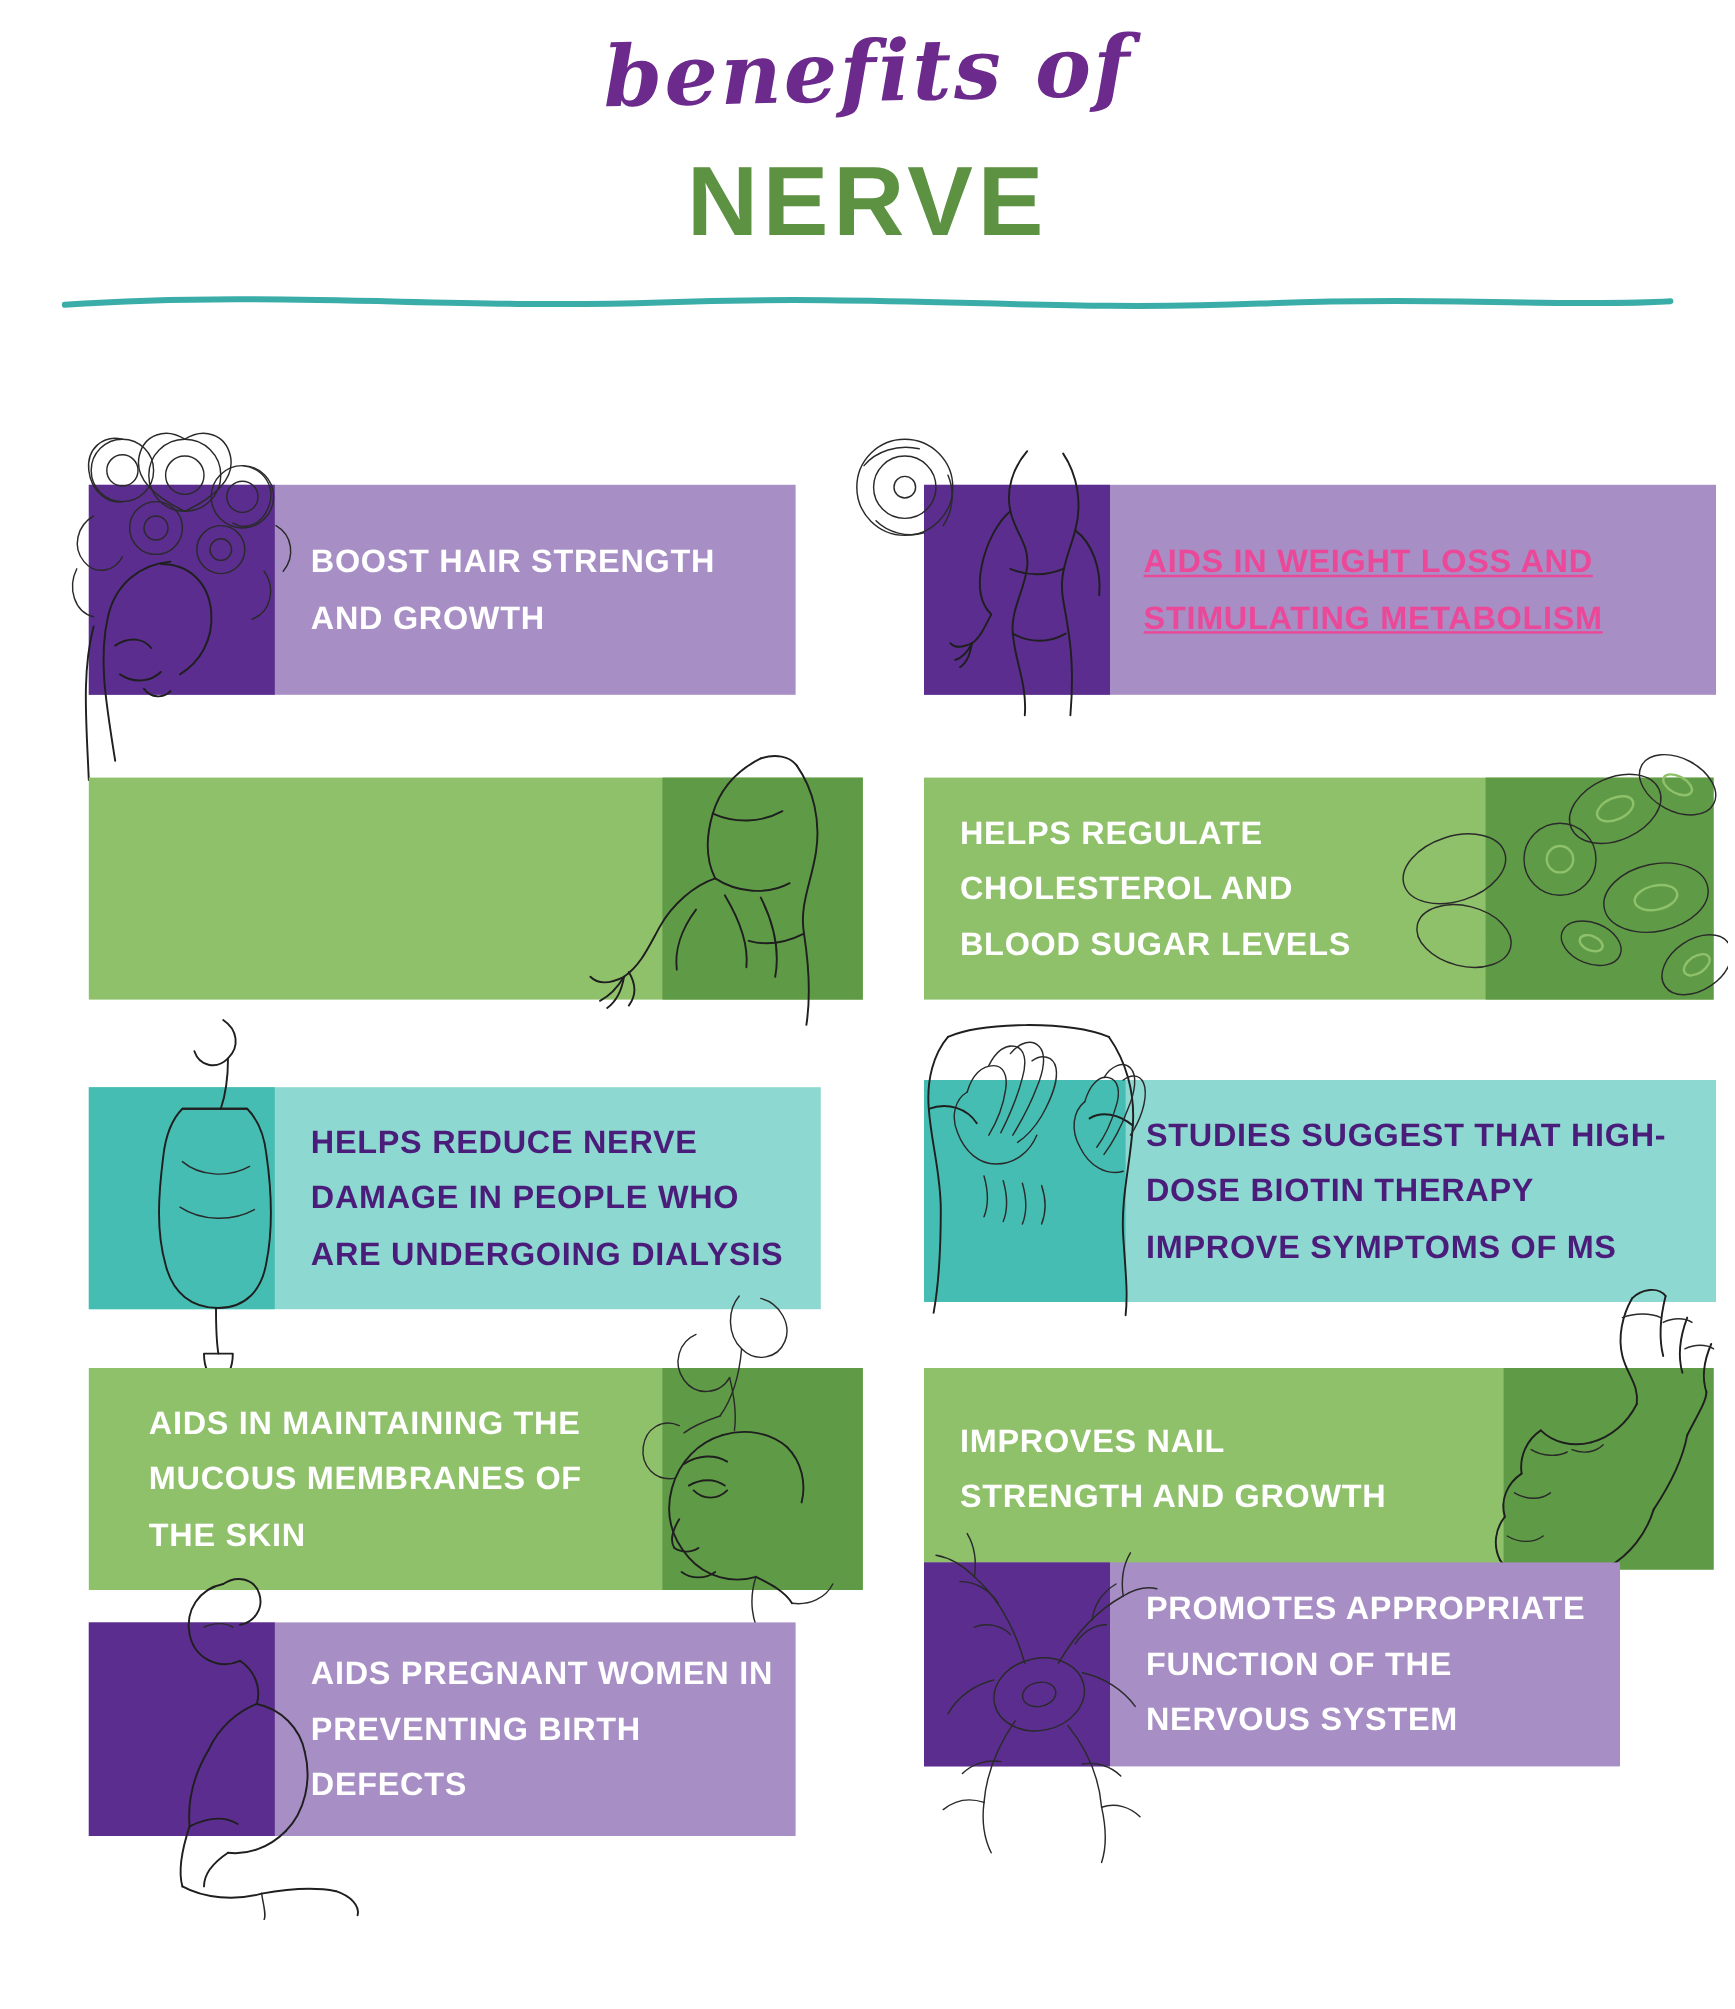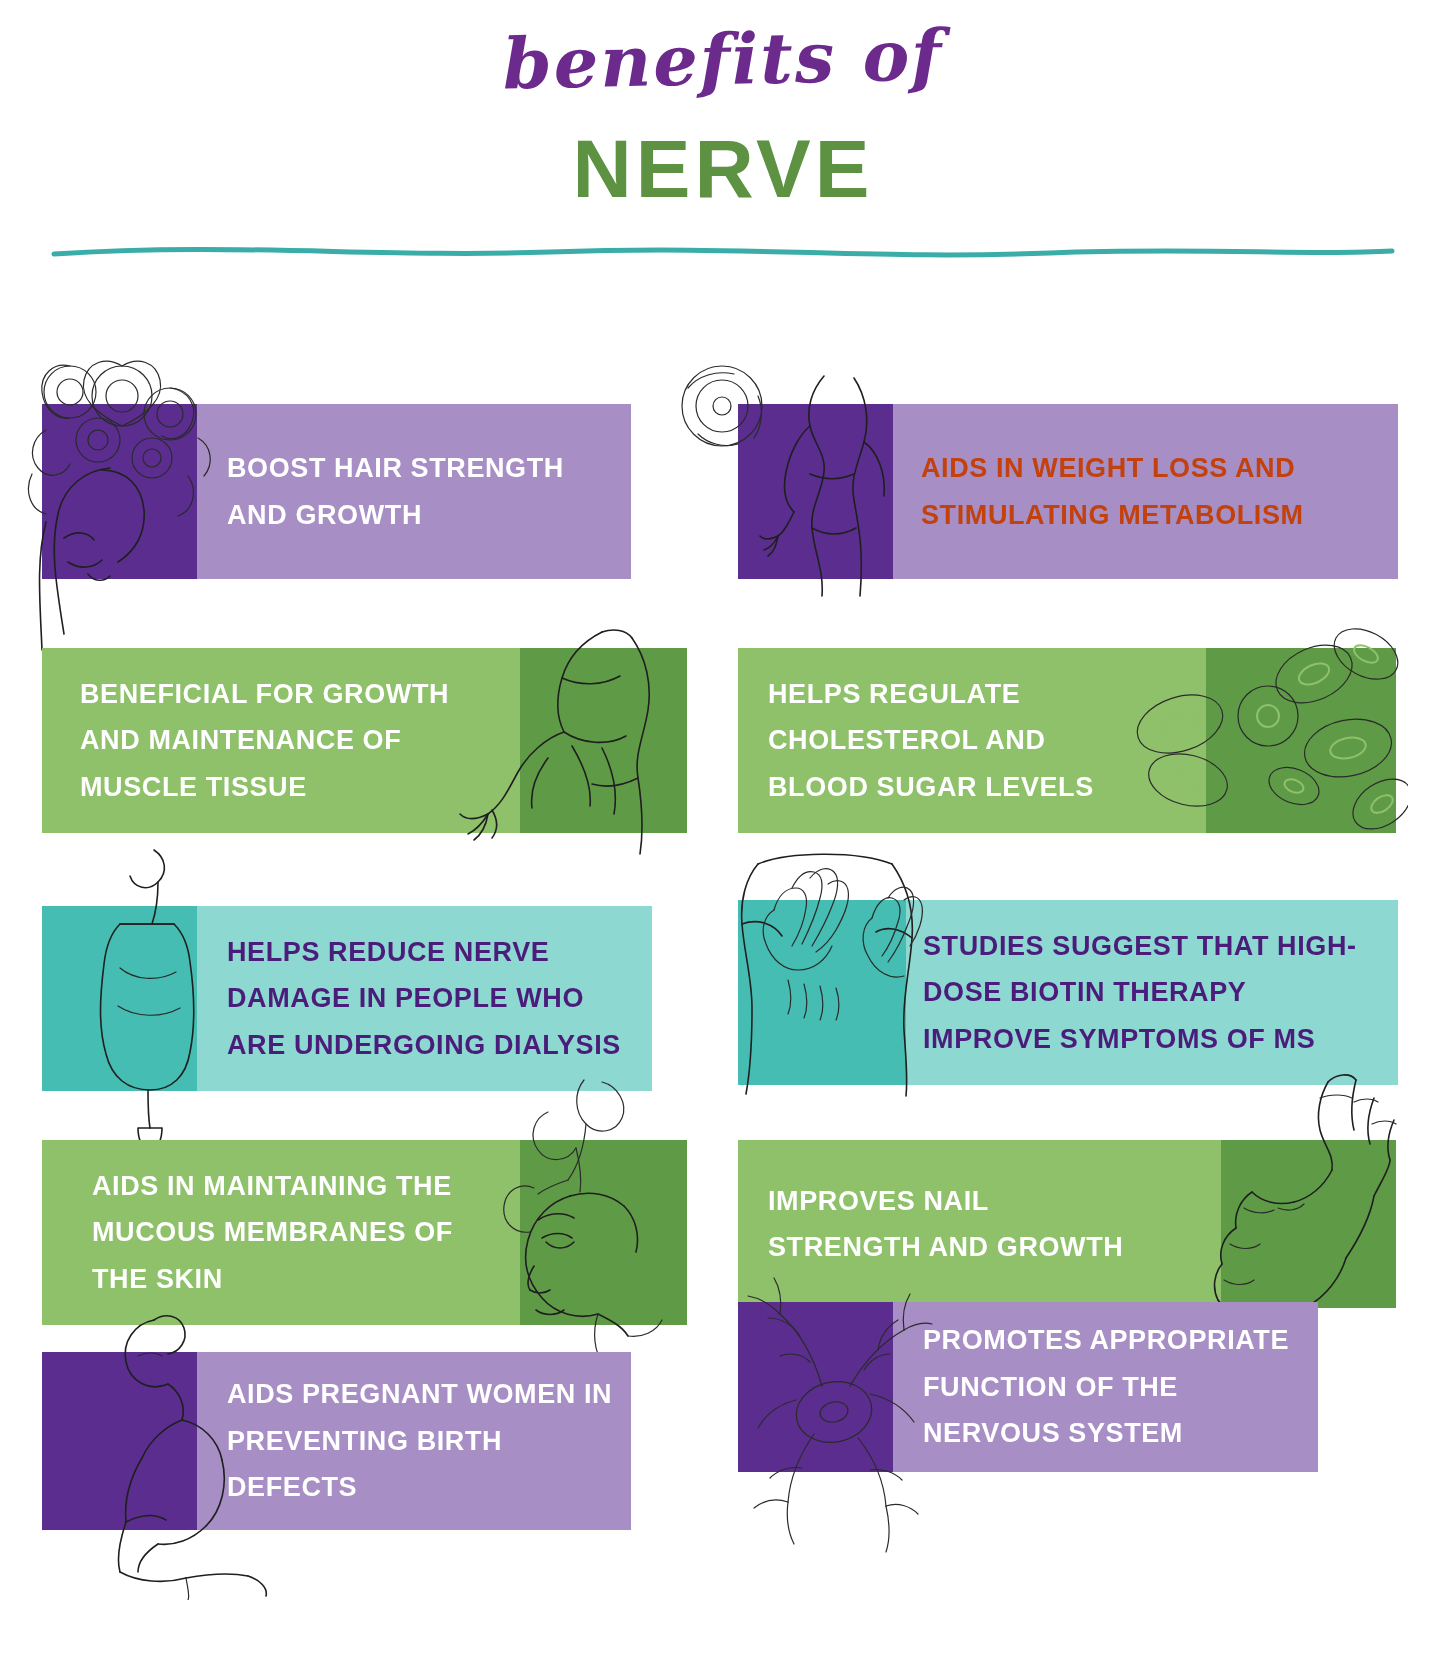--- a/index.html
+++ b/index.html
@@ -63,20 +63,21 @@
     top: 330px;
     left: 0;
     width: 1446px;
     height: 1344px;
   }
   .card {
     position: absolute;
     box-sizing: border-box;
     display: flex;
     align-items: center;
+    margin-left: 32px;
   }
   .card .band {
     position: absolute;
     top: 0;
     left: 0;
     height: 100%;
     width: 100%;
   }
   .card .accent {
     position: absolute;
@@ -178,21 +179,21 @@
           <path d="M190,86 C204,96 212,118 210,140"></path>
           <path d="M120,156 C114,168 110,176 104,180"></path>
           <path d="M104,180 C96,184 90,184 86,180"></path>
           <path d="M104,180 C100,188 96,192 90,194"></path>
           <path d="M104,180 C102,190 100,196 94,200"></path>
           <path d="M136,118 C150,124 166,124 180,118"></path>
           <path d="M138,172 C152,180 168,180 182,172"></path>
         </g>
       </svg>
     </div>
-    <div class="label" style="margin-left:183px; color:#c2410c; width:440px;">AIDS IN WEIGHT LOSS AND STIMULATING METABOLISM</div>
+    <div class="label" style="margin-left:183px; color:#ec4899; width:440px;text-decoration:underline;">AIDS IN WEIGHT LOSS AND STIMULATING METABOLISM</div>
   </div>
 
   <div class="card col-left" style="top:318px; width:645px; height:185px;">
     <div class="band" style="background:#8fc06a;"></div>
     <div class="accent" style="right:0; width:167px; background:#5f9b46;"></div>
     <div class="art" style="left:390px; top:-20px;">
       <svg width="260" height="230" viewBox="0 0 260 230">
         <g class="ln">
           <path d="M170,4 C150,14 136,30 130,50 C124,70 124,88 132,104"></path>
           <path d="M200,10 C214,30 220,56 216,82 C212,108 202,126 206,150 C210,176 212,200 208,226"></path>
@@ -204,21 +205,20 @@
           <path d="M130,50 C148,58 170,58 188,48"></path>
           <path d="M132,104 C150,116 176,118 194,108"></path>
           <path d="M140,118 C152,138 160,158 158,178"></path>
           <path d="M170,120 C180,140 186,164 182,186"></path>
           <path d="M116,130 C104,146 98,164 100,180"></path>
           <path d="M206,150 C190,158 174,160 160,156"></path>
           <path d="M170,4 C182,0 194,2 200,10"></path>
         </g>
       </svg>
     </div>
-    <div class="label" style="margin-left:38px; color:#ffffff; width:400px;">BENEFICIAL FOR GROWTH AND MAINTENANCE OF MUSCLE TISSUE</div>
   </div>
 
   <div class="card col-right" style="top:318px; width:658px; height:185px;">
     <div class="band" style="background:#8fc06a;"></div>
     <div class="accent" style="right:0; width:190px; background:#5f9b46;"></div>
     <div class="art" style="left:380px; top:-20px;">
       <svg width="290" height="225" viewBox="0 0 290 225">
         <g class="ln-thin" fill="#1b1b1b">
           <ellipse cx="62" cy="96" rx="44" ry="27" transform="rotate(-18 62 96)"></ellipse>
           <ellipse cx="70" cy="152" rx="40" ry="25" transform="rotate(14 70 152)"></ellipse>

